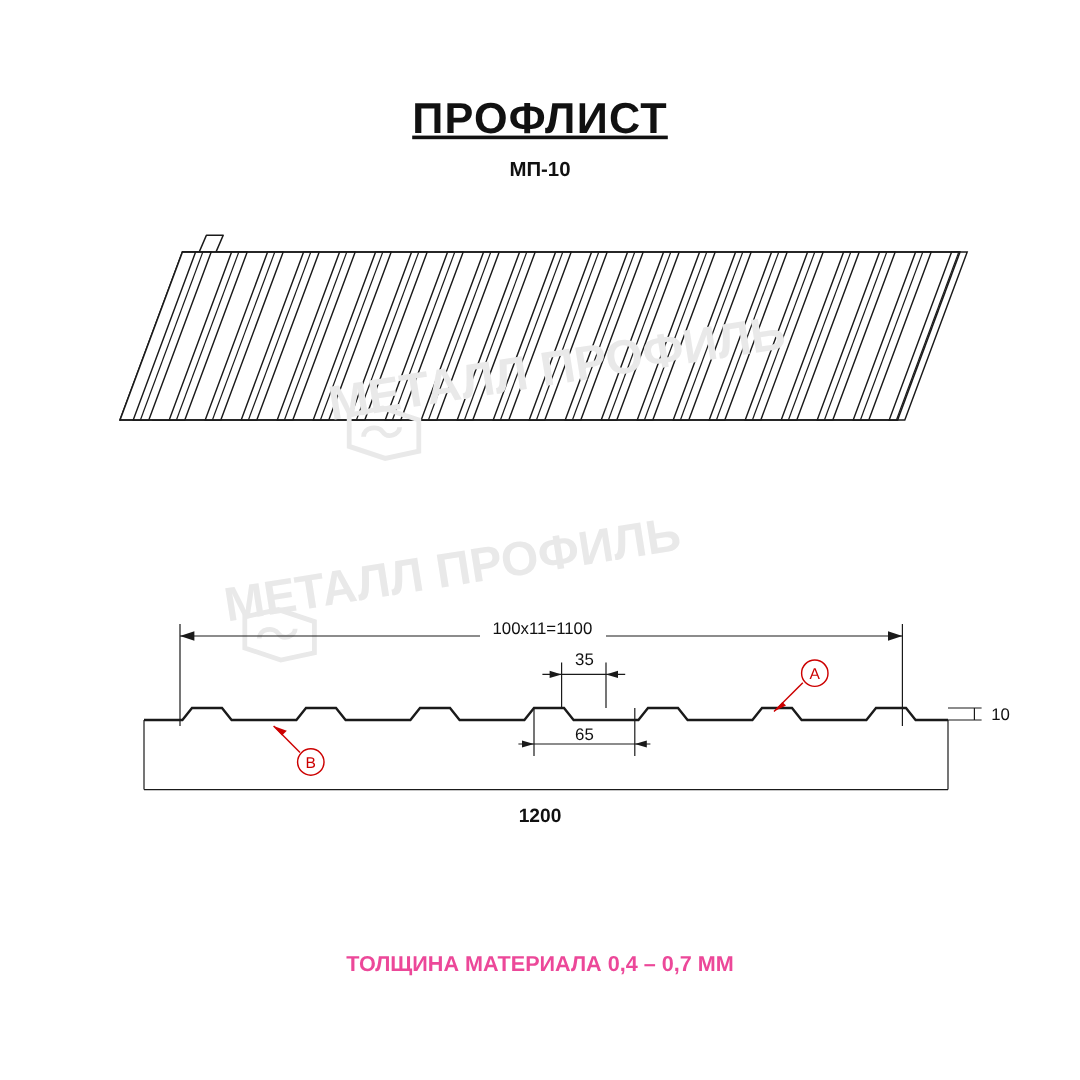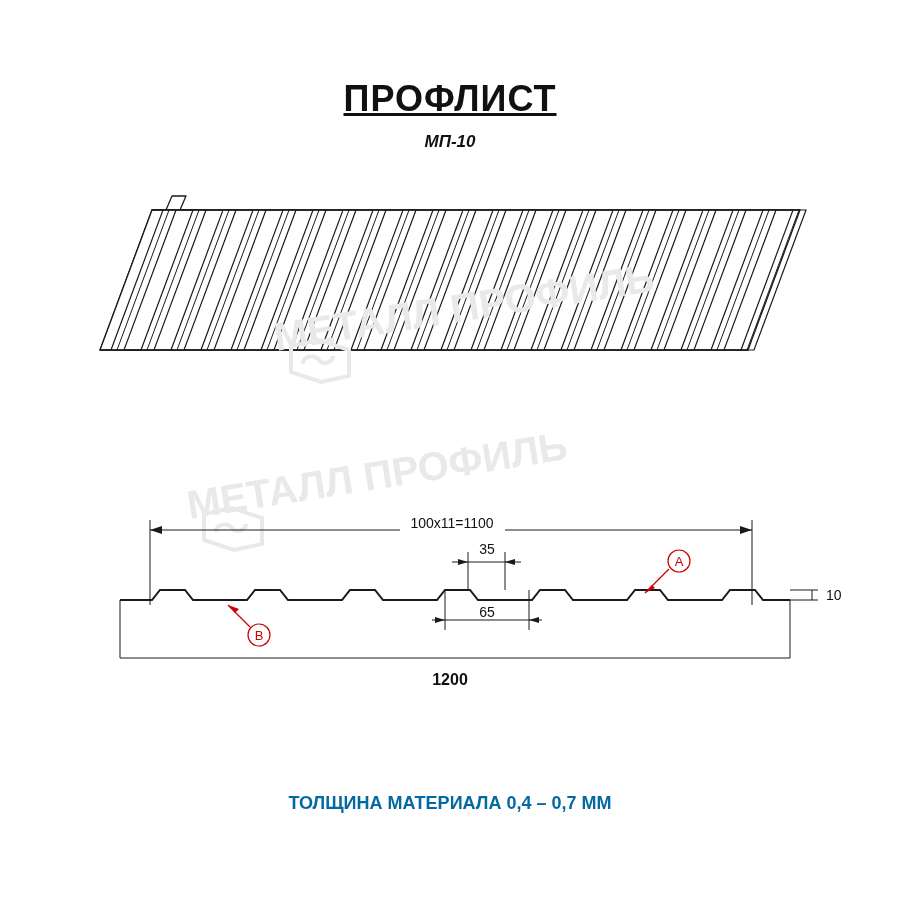--- a/index.html
+++ b/index.html
@@ -33,31 +33,30 @@
   }
   .subtitle {
     position: absolute;
     top: 132px;
     left: 0;
     width: 900px;
     text-align: center;
     font-size: 17px;
     font-weight: bold;
     color: #111111;
-    font-style: italic;
   }
   .footer {
     position: absolute;
     top: 793px;
     left: 0;
     width: 900px;
     text-align: center;
     font-size: 18px;
     font-weight: bold;
-    color: #0369a1;
+    color: #ec4899;
   }
   svg {
     position: absolute;
     top: 0;
     left: 0;
   }
   .wm {
     position: absolute;
     font-family: "Liberation Sans", sans-serif;
     font-weight: bold;

